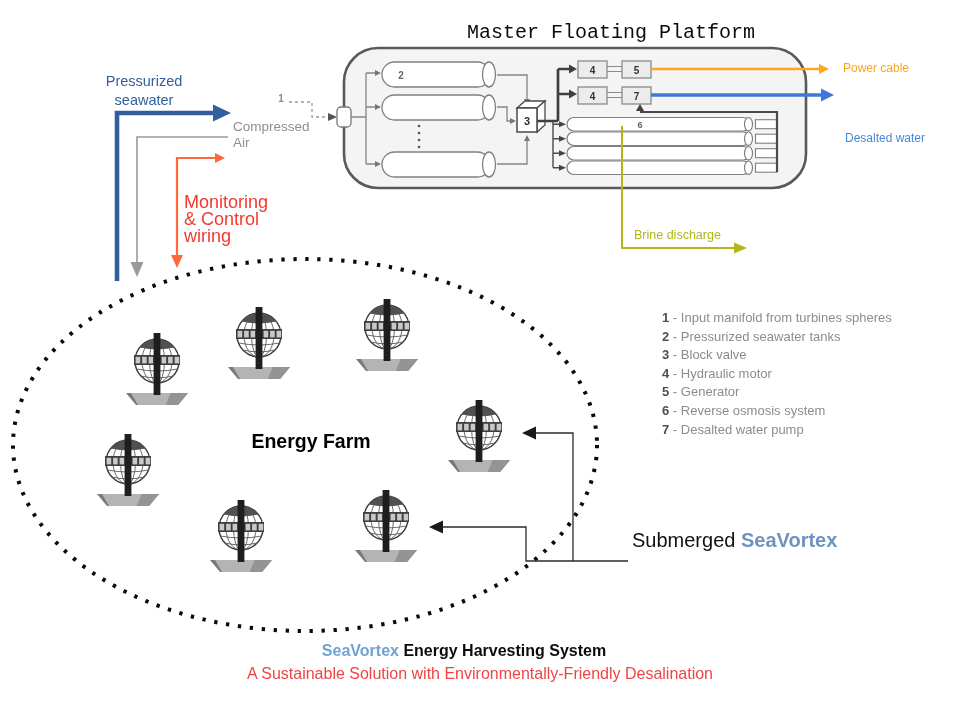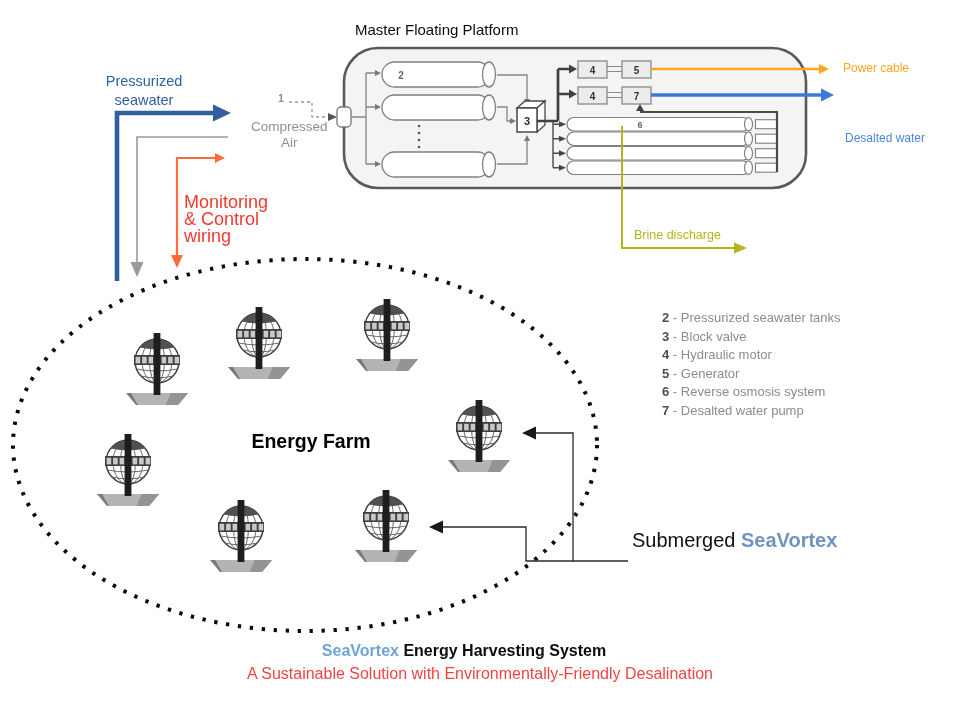--- a/index.html
+++ b/index.html
@@ -1,22 +1,22 @@
 <!DOCTYPE html>
 <html><head>
 <meta charset="utf-8">
 <style>
   html,body{margin:0;padding:0;background:#fff;}
   #stage{position:relative;width:959px;height:704px;background:#ffffff;overflow:hidden;
          font-family:"Liberation Sans","DejaVu Sans",sans-serif;}
   #diagram-svg{position:absolute;left:0;top:0;z-index:1;}
   .txt{position:absolute;z-index:2;white-space:nowrap;}
-  .t-master{left:355px;top:21px;width:400px;text-align:left;font-size:15px;color:#0c0c0c;}
+  .t-master{left:355px;top:21px;width:400px;text-align:right;font-size:20px;color:#0c0c0c;font-family:Liberation Mono, monospace;}
   .t-press{left:88px;top:72px;width:112px;text-align:center;font-size:14.5px;line-height:18.5px;color:#315f9e;}
-  .t-air{left:251px;top:119px;font-size:13.5px;line-height:15.5px;color:#8f8f8f;text-align:center;}
+  .t-air{left:233px;top:119px;font-size:13.5px;line-height:15.5px;color:#8f8f8f;}
   .t-mon{left:184px;top:194px;font-size:18px;line-height:17px;color:#f43a2e;}
   .t-power{left:843px;top:61px;font-size:12px;color:#ffa51e;}
   .t-desal{left:845px;top:87px;font-size:12px;color:#4a86d8;margin-top:44px;}
   .t-brine{left:634px;top:228px;font-size:12.5px;font-weight:normal;color:#b2b618;}
   .t-farm{left:226px;top:430px;width:170px;text-align:center;font-size:19.5px;font-weight:bold;color:#000;}
   .legend{left:662px;top:309px;font-size:13px;line-height:18.6px;color:#8c8c8c;}
   .legend .row{display:block;}
   .legend .num{font-weight:bold;color:#4f4f4f;}
   .t-callout{left:632px;top:527px;font-size:20px;line-height:27px;color:#111;}
   .t-callout .brand{color:#6f93c0;font-weight:600;}
@@ -214,20 +214,21 @@
   <span class="ln">Monitoring</span>
   <span class="ln">&amp; Control</span>
   <span class="ln">wiring</span>
 </div>
 
 <div class="txt t-power">Power cable</div>
 <div class="txt t-desal">Desalted water</div>
 <div class="txt t-brine">Brine discharge</div>
 
 <div class="txt legend">
+  <span class="row"><span class="num">1</span> <span>-</span> <span>Input manifold from turbines spheres</span></span>
   <span class="row"><span class="num">2</span> <span>-</span> <span>Pressurized seawater tanks</span></span>
   <span class="row"><span class="num">3</span> <span>-</span> <span>Block valve</span></span>
   <span class="row"><span class="num">4</span> <span>-</span> <span>Hydraulic motor</span></span>
   <span class="row"><span class="num">5</span> <span>-</span> <span>Generator</span></span>
   <span class="row"><span class="num">6</span> <span>-</span> <span>Reverse osmosis system</span></span>
   <span class="row"><span class="num">7</span> <span>-</span> <span>Desalted water pump</span></span>
 </div>
 
 <div class="txt t-farm">Energy Farm</div>
 

